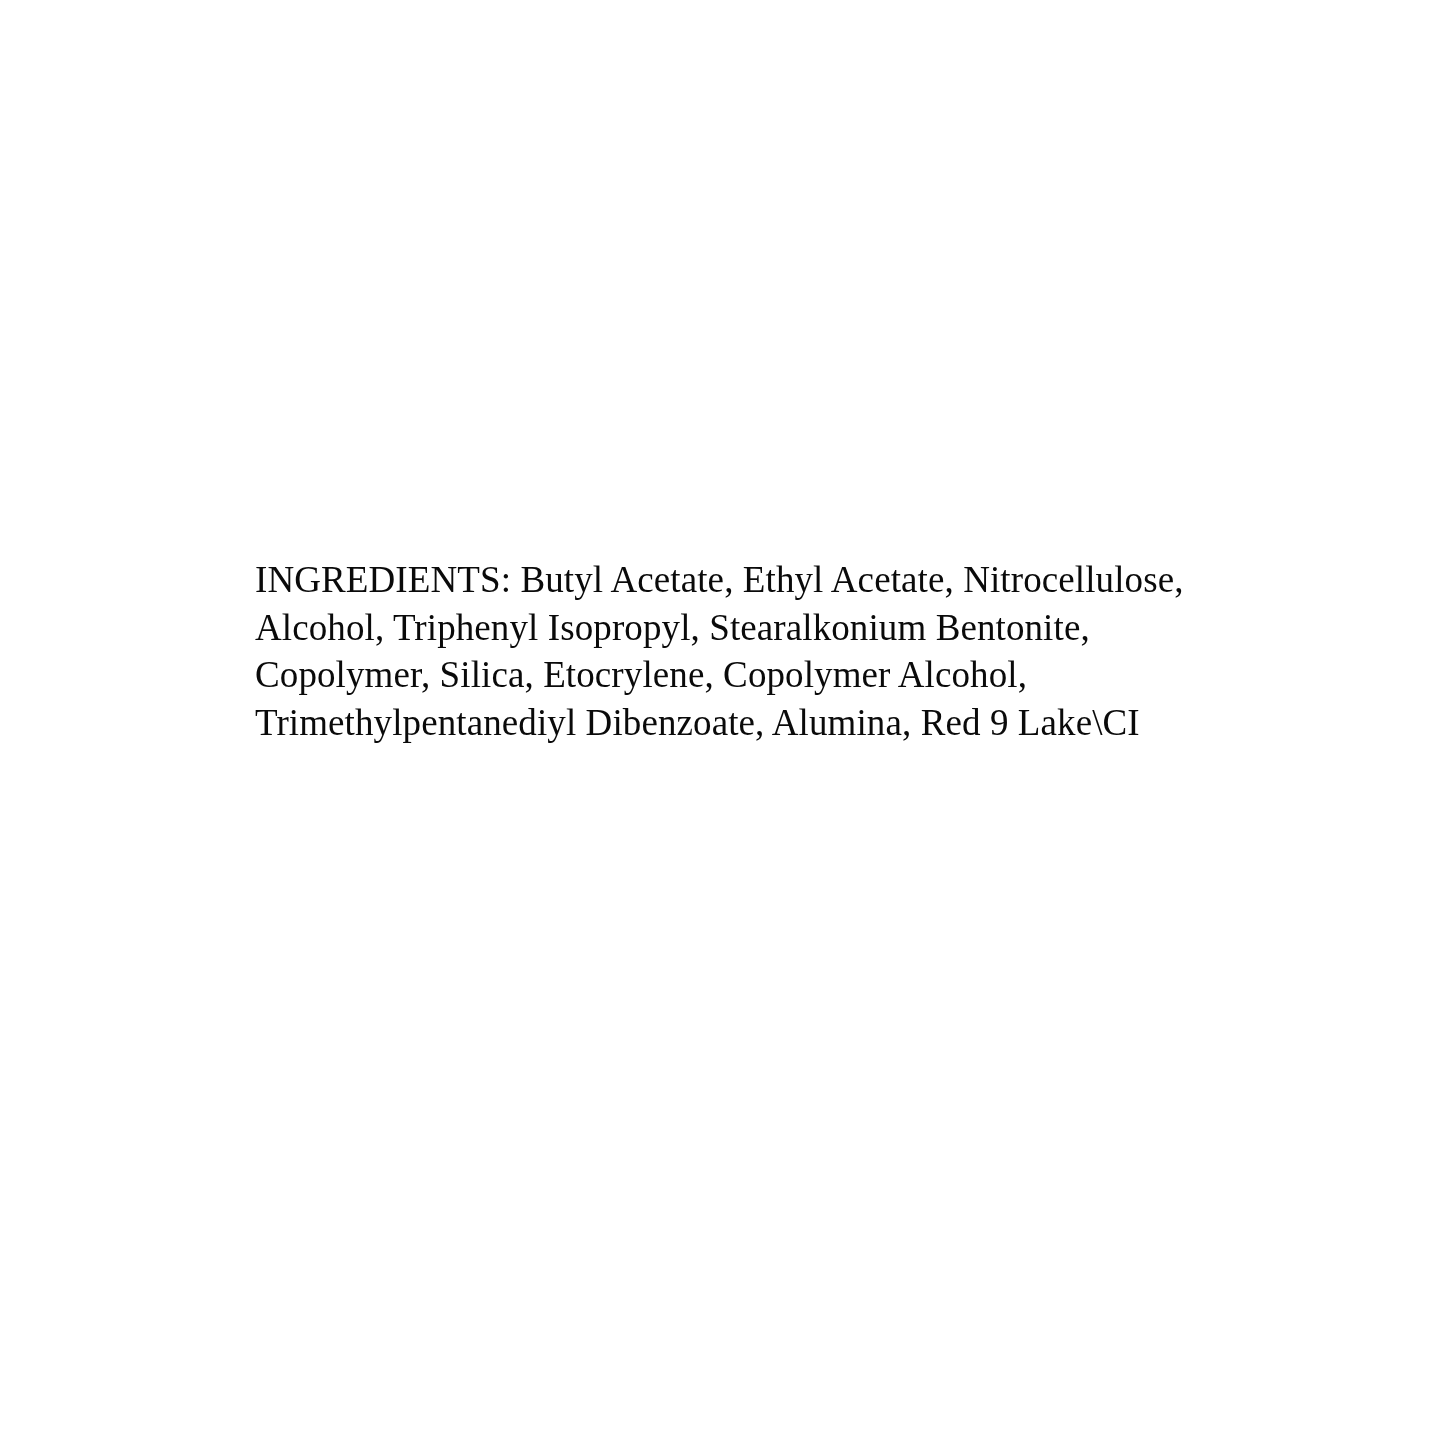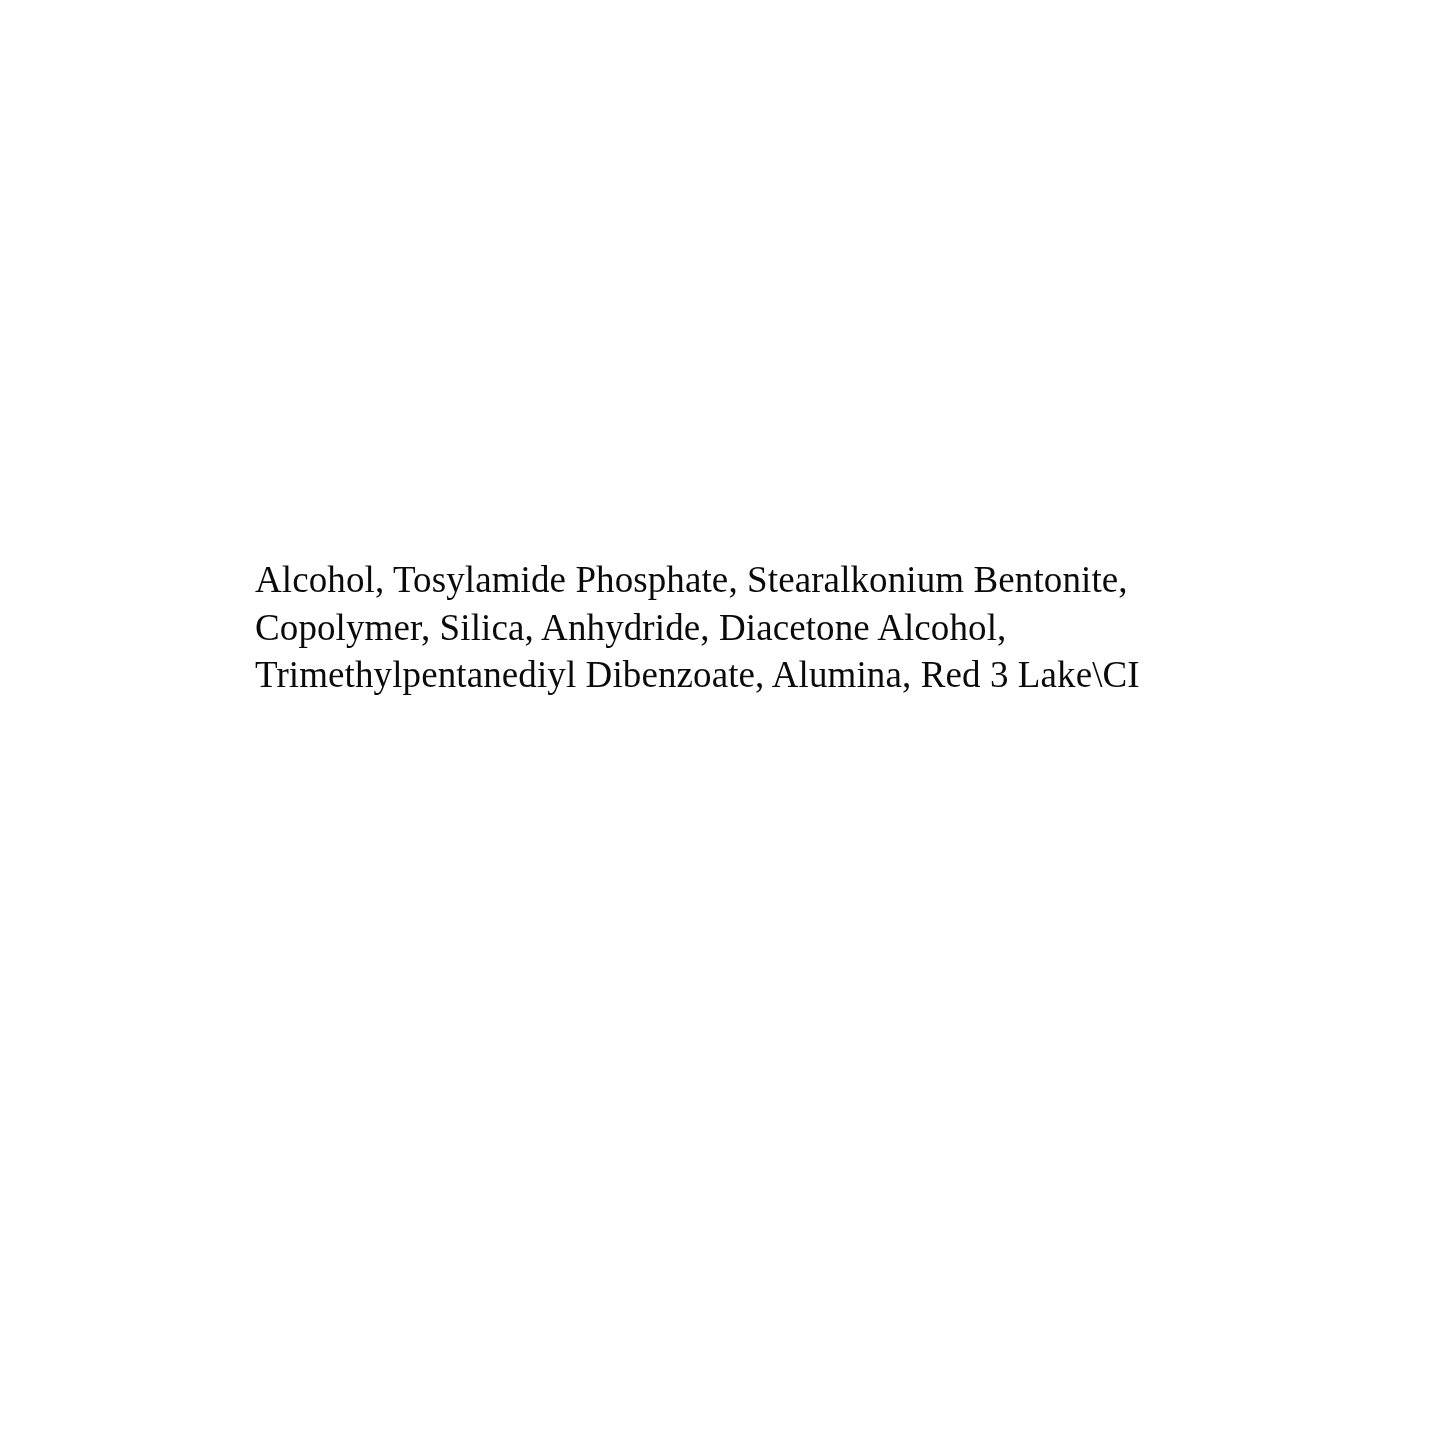--- a/index.html
+++ b/index.html
@@ -27,16 +27,17 @@
     white-space: nowrap;
   }
   .ingredients-line {
     display: block;
   }
 </style>
 </head>
 <body>
 
 <div class="ingredients-block">
-  <span class="ingredients-line">Alcohol, Tosylamide Phosphate, Stearalkonium Bentonite,</span>
-  <span class="ingredients-line">Copolymer, Silica, Anhydride, Diacetone Alcohol,</span>
-  <span class="ingredients-line">Trimethylpentanediyl Dibenzoate, Alumina, Red 3 Lake\CI</span>
+  <span class="ingredients-line">INGREDIENTS: Butyl Acetate, Ethyl Acetate, Nitrocellulose,</span>
+  <span class="ingredients-line">Alcohol, Triphenyl Isopropyl, Stearalkonium Bentonite,</span>
+  <span class="ingredients-line">Copolymer, Silica, Etocrylene, Copolymer Alcohol,</span>
+  <span class="ingredients-line">Trimethylpentanediyl Dibenzoate, Alumina, Red 9 Lake\CI</span>
 </div>
 
 </body></html>

